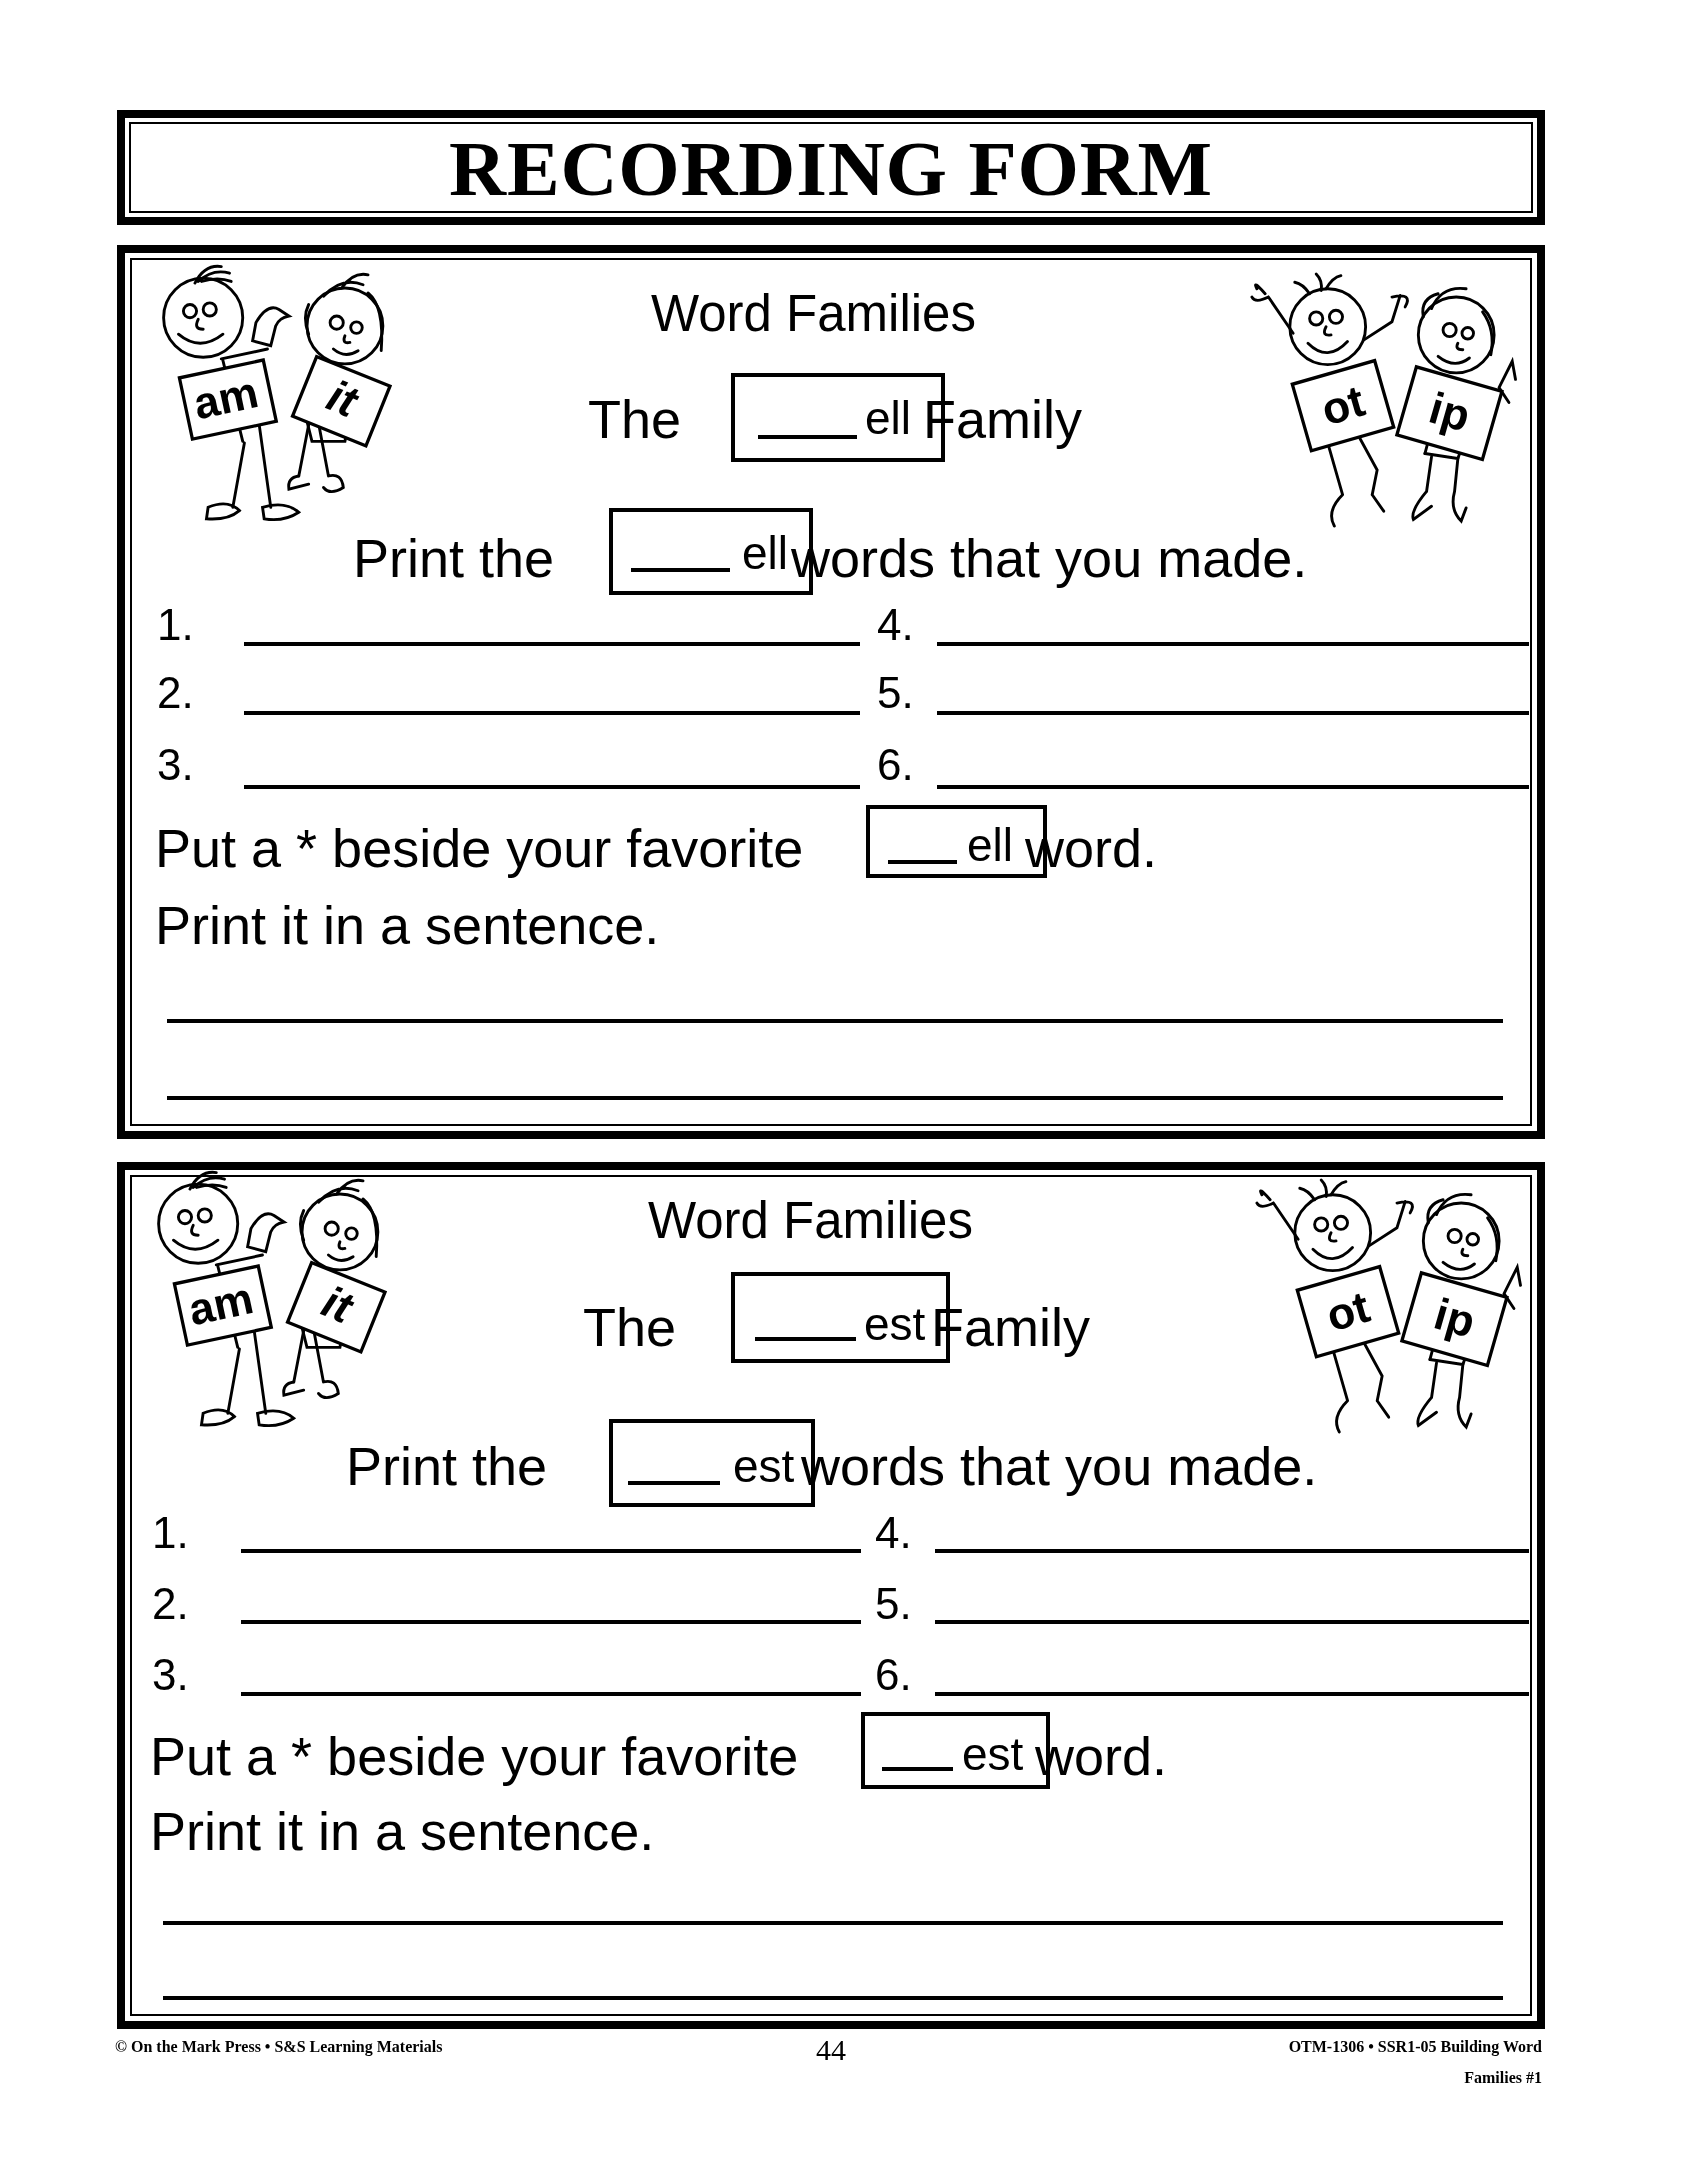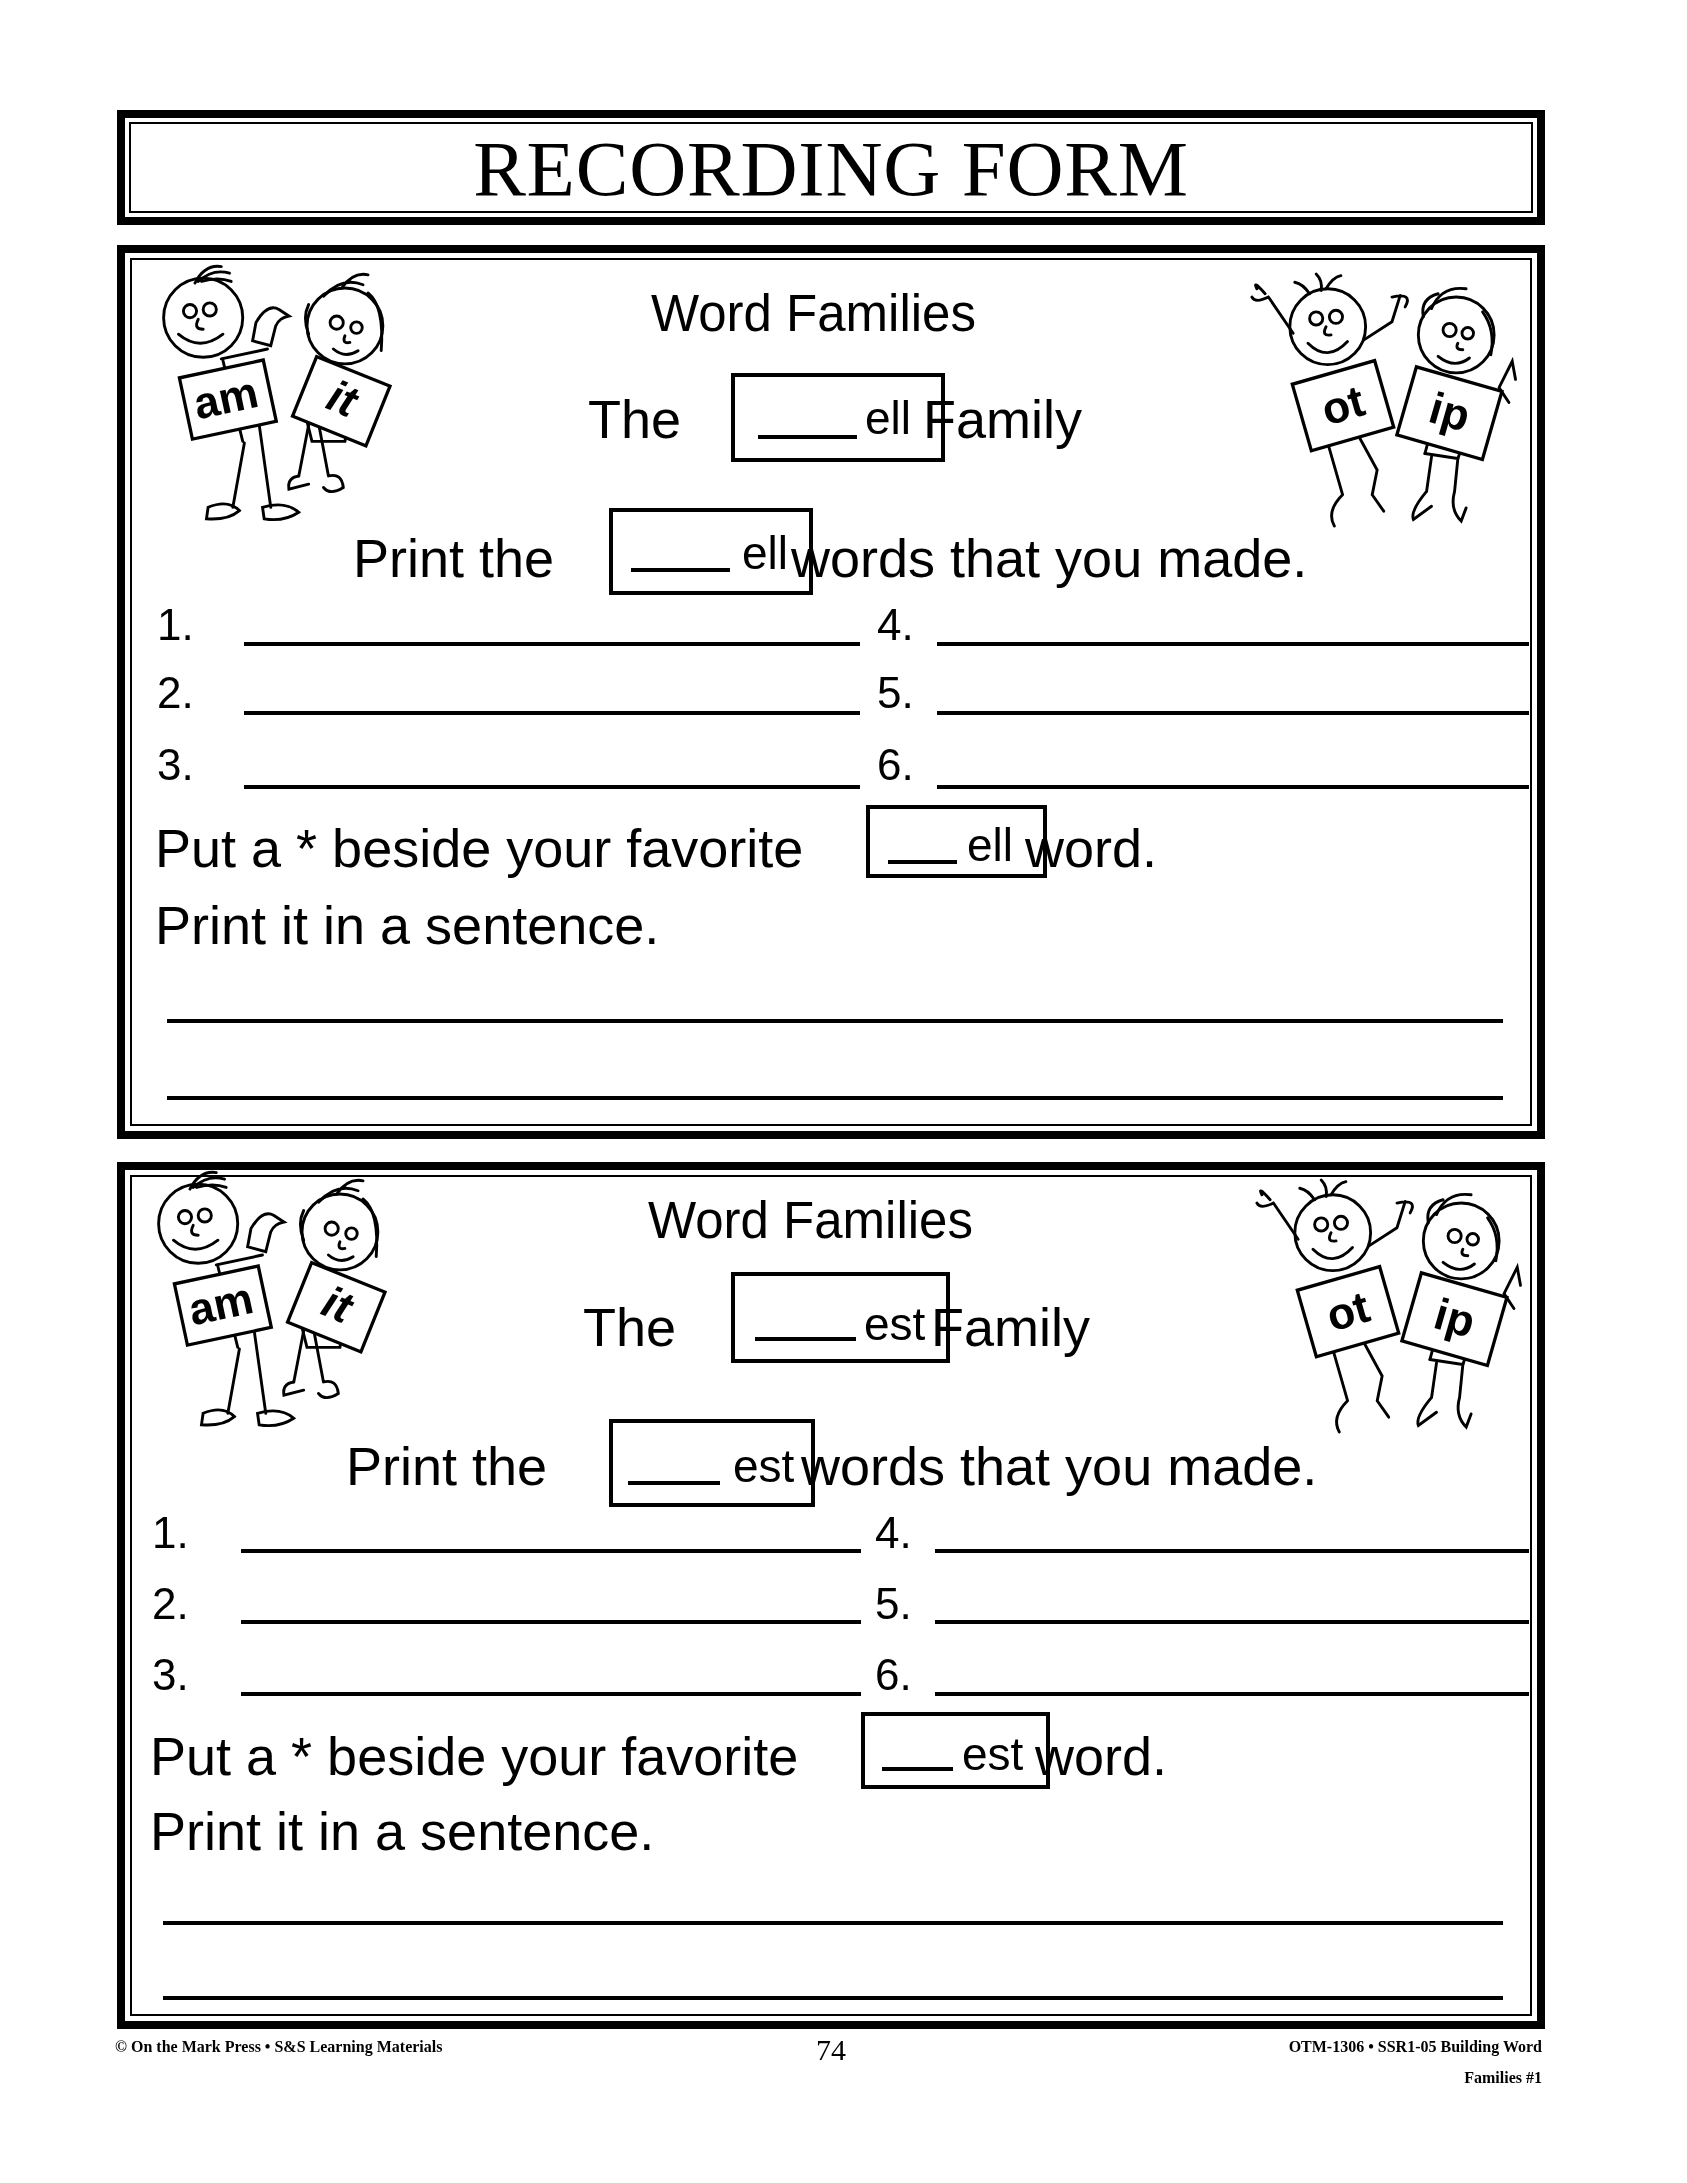--- a/index.html
+++ b/index.html
@@ -4,21 +4,21 @@
 <style>
   html, body { margin: 0; padding: 0; background: #ffffff; }
   body { width: 1687px; height: 2183px; position: relative; overflow: hidden; color: #000; }
   .abs { position: absolute; }
   .sans { font-family: "Liberation Sans", "DejaVu Sans", sans-serif; font-weight: normal; }
 
   
   .title-box { left: 117px; top: 110px; width: 1428px; height: 115px; box-sizing: border-box; border: 8.2px solid #000; }
   .title-box .inner { position: absolute; left: 4.1px; top: 4.1px; right: 4.1px; bottom: 4.1px; border: 2.5px solid #000; }
   .title-text { position: absolute; left: 0; right: 0; top: 50%; transform: translateY(-50%); text-align: center;
-    font-family: "Liberation Serif", "DejaVu Serif", serif; font-weight: normal; font-size: 79px; letter-spacing: 0.8px; line-height: 1; }
+    font-family: "Liberation Serif", "DejaVu Serif", serif; font-weight: bold; font-size: 79px; letter-spacing: 0.8px; line-height: 1; }
 
   
   .section { left: 117px; width: 1428px; box-sizing: border-box; border: 8.2px solid #000; }
   .section .inner { position: absolute; left: 5px; top: 5px; right: 5px; bottom: 5px; border: 2.5px solid #000; }
   #section-1 { top: 245px; height: 894px; }
   #section-2 { top: 1162px; height: 867px; }
 
   .heading { position: absolute; font-size: 51px; white-space: nowrap; line-height: 1; }
   .txt { position: absolute; font-size: 54px; white-space: nowrap; line-height: 1; }
   .num { position: absolute; font-size: 44px; line-height: 1; }
@@ -258,16 +258,16 @@
     <div class="suffix sans" style="left:97px;top:15px;">est</div>
   </div>
   <div class="txt sans" style="left:1035px;top:821px;">word.</div>
 
   <div class="txt sans" style="left:150px;top:896px;">Print it in a sentence.</div>
   <div class="line" style="left:163px;top:1013px;width:1340px;"></div>
   <div class="line" style="left:163px;top:1088px;width:1340px;"></div>
 </div>
 
 <div class="footer" style="left:115px;top:2039px;">© On the Mark Press • S&amp;S Learning Materials</div>
-<div class="footer" style="left:816px;top:2035px;font-weight:normal;font-size:30px;">74</div>
+<div class="footer" style="left:816px;top:2035px;font-weight:normal;font-size:30px;">44</div>
 <div class="footer" style="right:145px;top:2039px;text-align:right;">OTM-1306 • SSR1-05 Building Word</div>
 <div class="footer" style="right:145px;top:2070px;text-align:right;">Families #1</div>
 
 
 </body></html>

